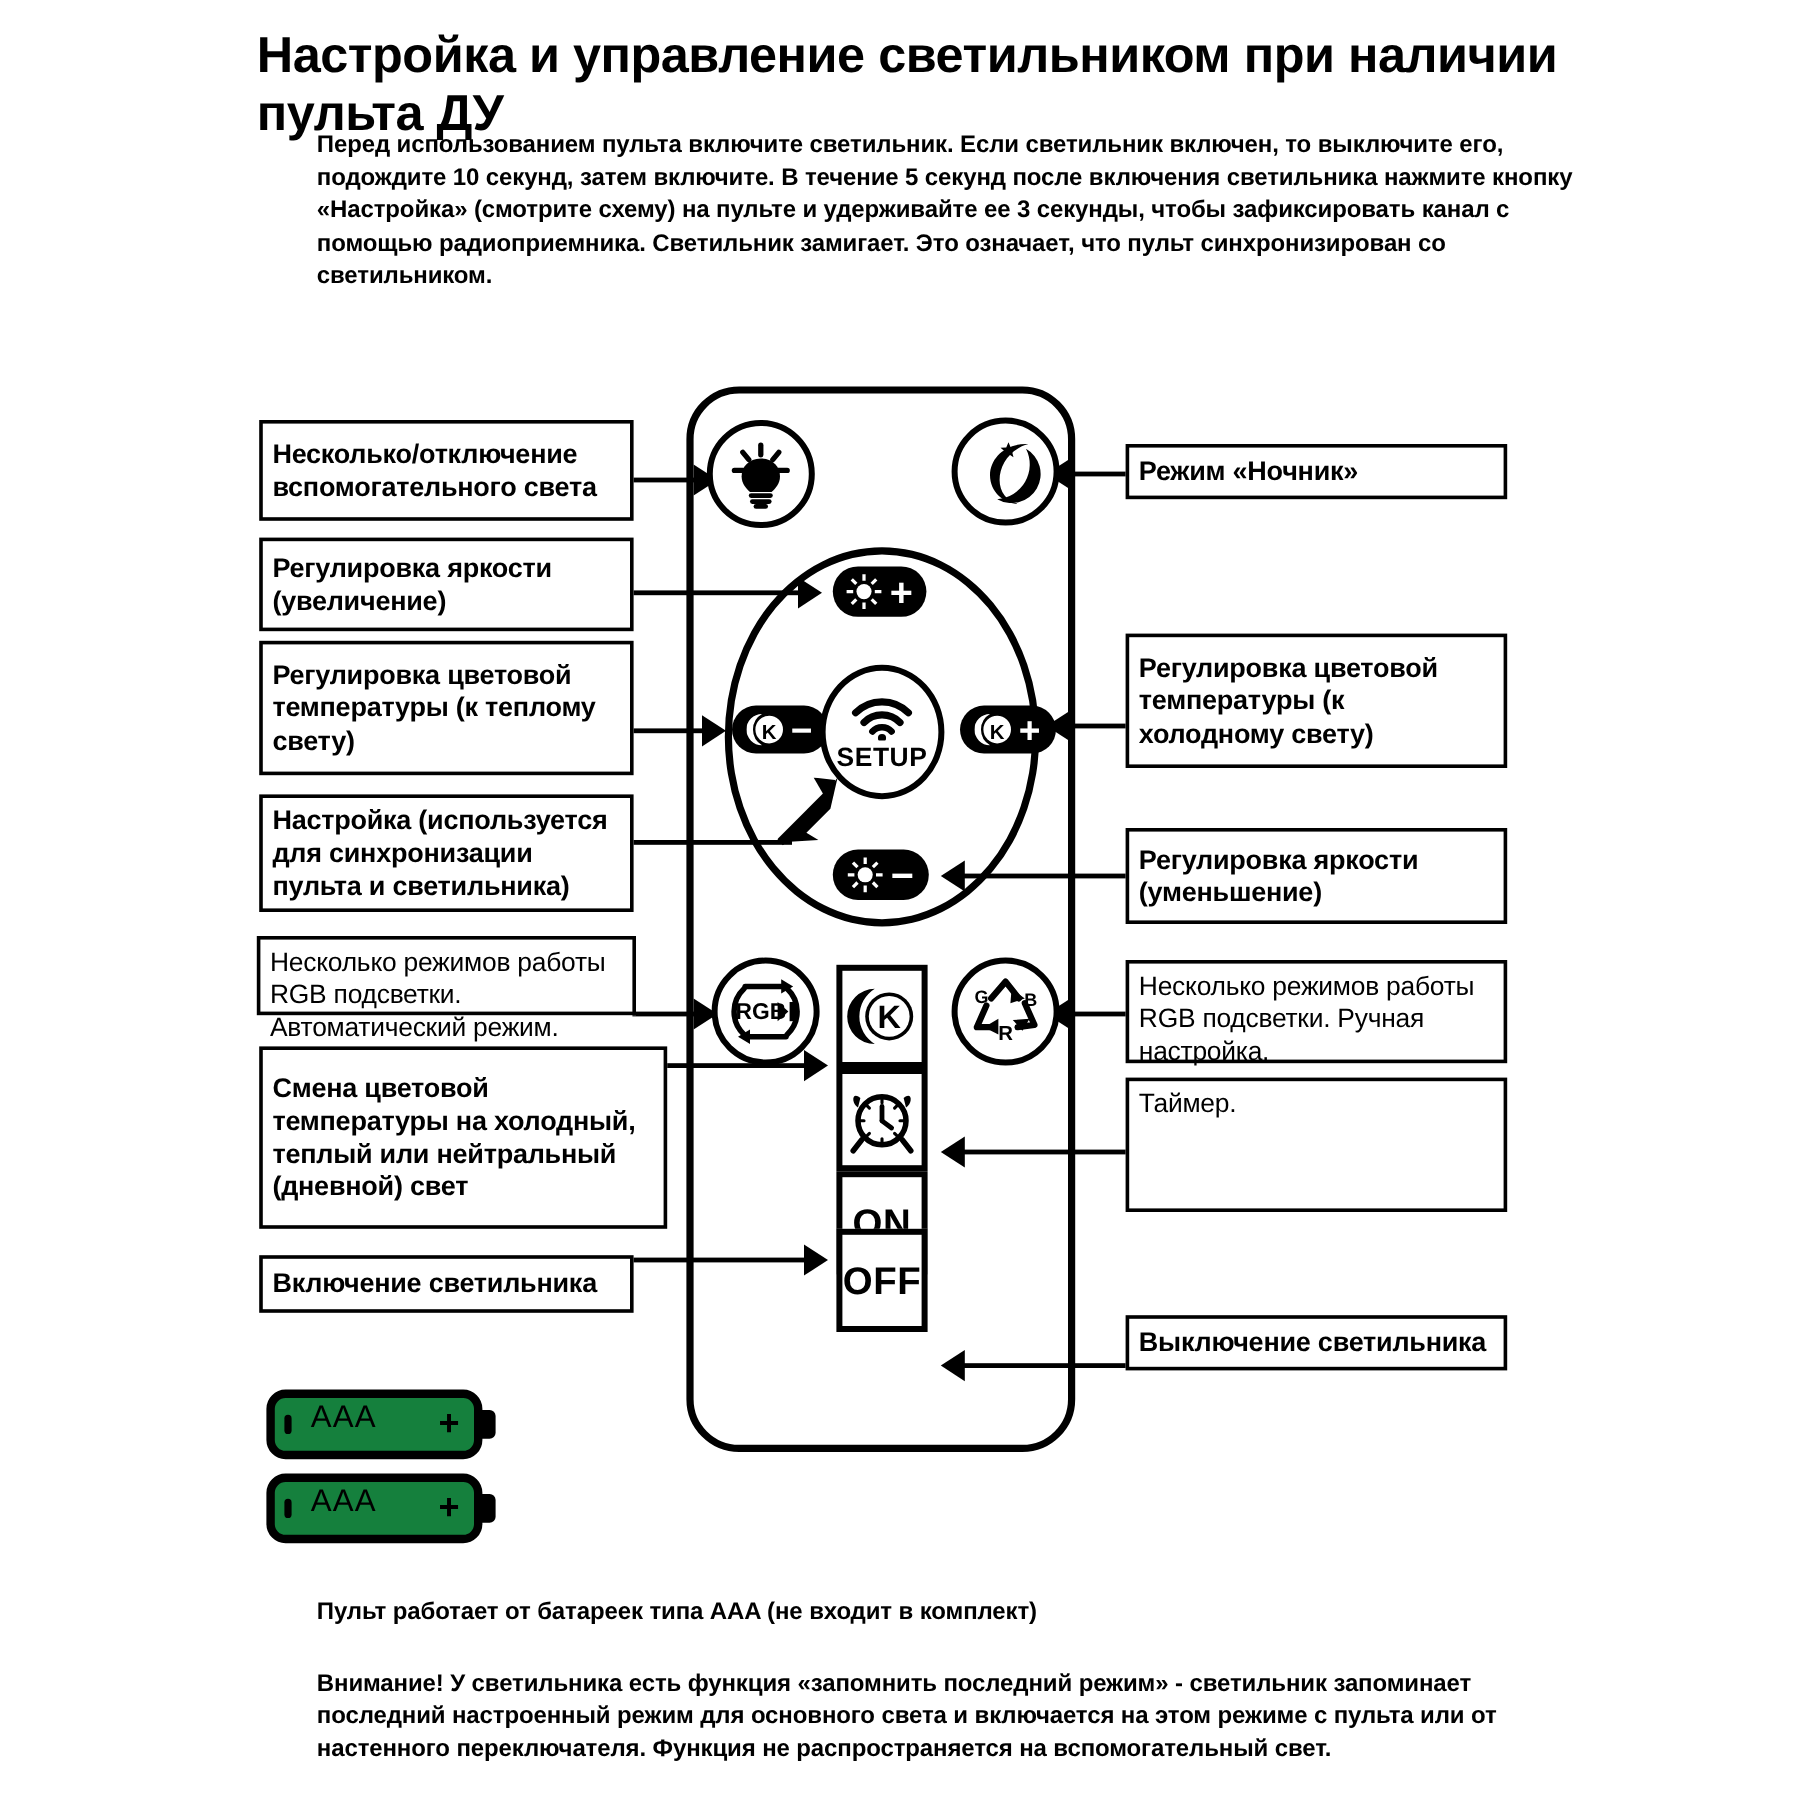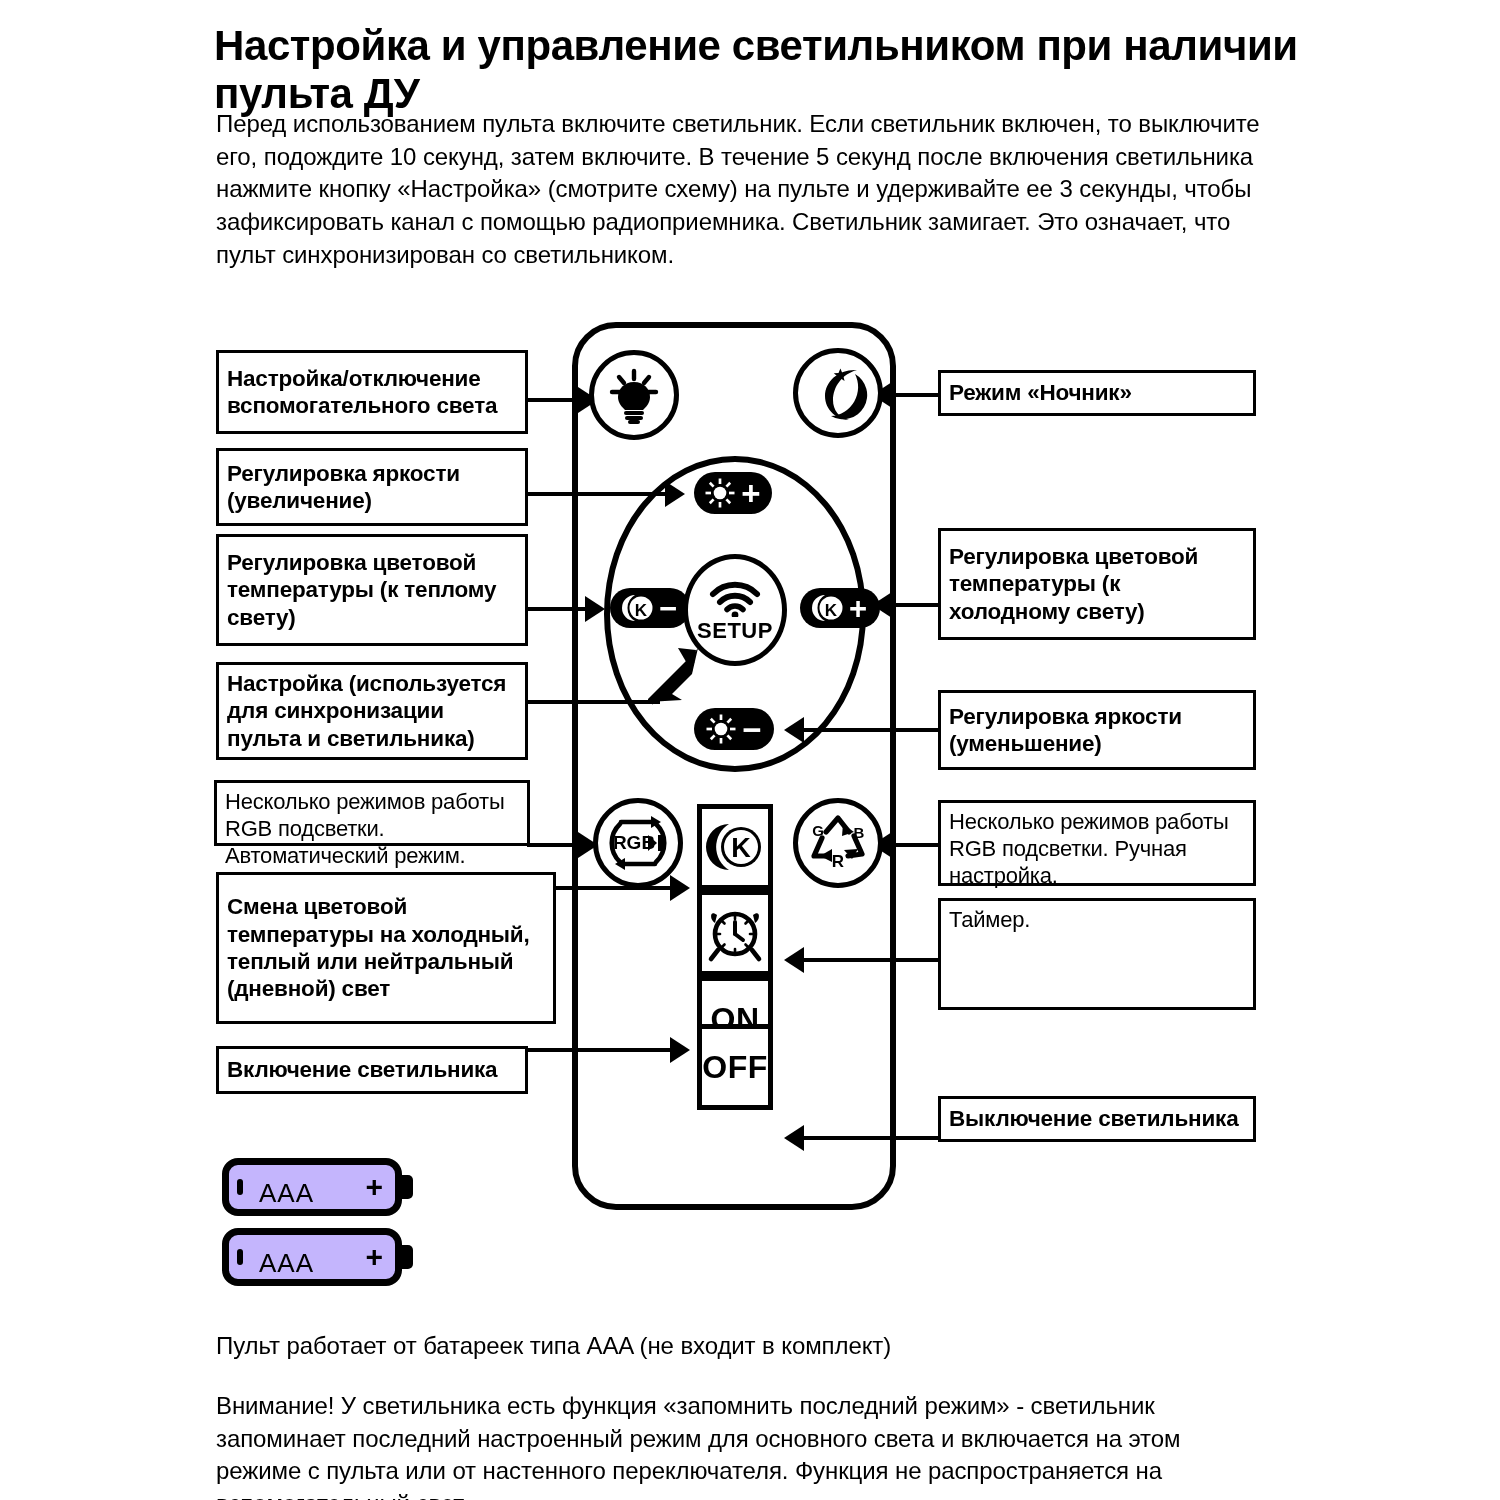--- a/index.html
+++ b/index.html
@@ -15,22 +15,23 @@
 
   
   .title{
     position:absolute;left:214px;top:22px;width:1090px;
     font-size:42px;font-weight:bold;line-height:1.15;
     font-family:"Liberation Sans", sans-serif;
     letter-spacing:-0.4px;
   }
   .para{
     position:absolute;
-    font-size:24px;font-weight:normal;line-height:1.36;
+    font-size:20px;font-weight:bold;line-height:1.36;
     letter-spacing:-0.1px;
+    margin-left:48px;
   }
   #intro{left:216px;top:108px;width:1070px;}
   #battery-note{left:216px;top:1330px;width:1000px;}
   #attention{left:216px;top:1390px;width:1035px;}
 
   
   .label{
     position:absolute;
     border:3px solid #000;
     background:#fff;
@@ -100,23 +101,23 @@
   .stackkey{
     position:absolute;left:697px;width:76px;
     border:5px solid #000;background:#fff;box-sizing:border-box;
     z-index:5;display:flex;align-items:center;justify-content:center;
   }
   .stackkey .kt{font-size:32px;font-weight:bold;letter-spacing:0.5px;}
 
   
   .battery{
     position:absolute;width:180px;height:58px;
-    border:7px solid #000;border-radius:16px;background:#c4b5fd;
+    border:7px solid #000;border-radius:16px;background:#15803d;
     box-sizing:border-box;z-index:4;
-    display:flex;align-items:flex-end;
+    display:flex;align-items:flex-start;
   }
   .battery .bname{font-size:26px;font-weight:normal;margin-left:30px;letter-spacing:1px;}
   .battery .bplus{font-size:30px;font-weight:bold;position:absolute;right:12px;top:50%;transform:translateY(-50%);}
   .battery .bminus{
     position:absolute;left:8px;top:50%;transform:translateY(-50%);
     width:6px;height:16px;background:#000;border-radius:3px;
   }
   .battery .bnub{
     position:absolute;right:-18px;top:50%;transform:translateY(-50%);
     width:18px;height:24px;background:#000;border-radius:0 5px 5px 0;
@@ -170,21 +171,21 @@
   <div class="conn" style="left:790px;top:958px;width:150px;"></div>
   <div class="arrow-l" style="left:784px;top:947px;"></div>
 
   <div class="conn" style="left:527px;top:1048px;width:155px;"></div>
   <div class="arrow-r" style="left:670px;top:1037px;"></div>
 
   <div class="conn" style="left:790px;top:1136px;width:150px;"></div>
   <div class="arrow-l" style="left:784px;top:1125px;"></div>
 
   <div class="label" style="left:216px;top:350px;width:312px;height:84px;">
-    <span>Настройка/отключение вспомогательного света</span>
+    <span>Несколько/отключение вспомогательного света</span>
   </div>
 
   <div class="label" style="left:216px;top:448px;width:312px;height:78px;">
     <span>Регулировка яркости (увеличение)</span>
   </div>
 
   <div class="label" style="left:216px;top:534px;width:312px;height:112px;">
     <span>Регулировка цветовой температуры (к теплому свету)</span>
   </div>
 

